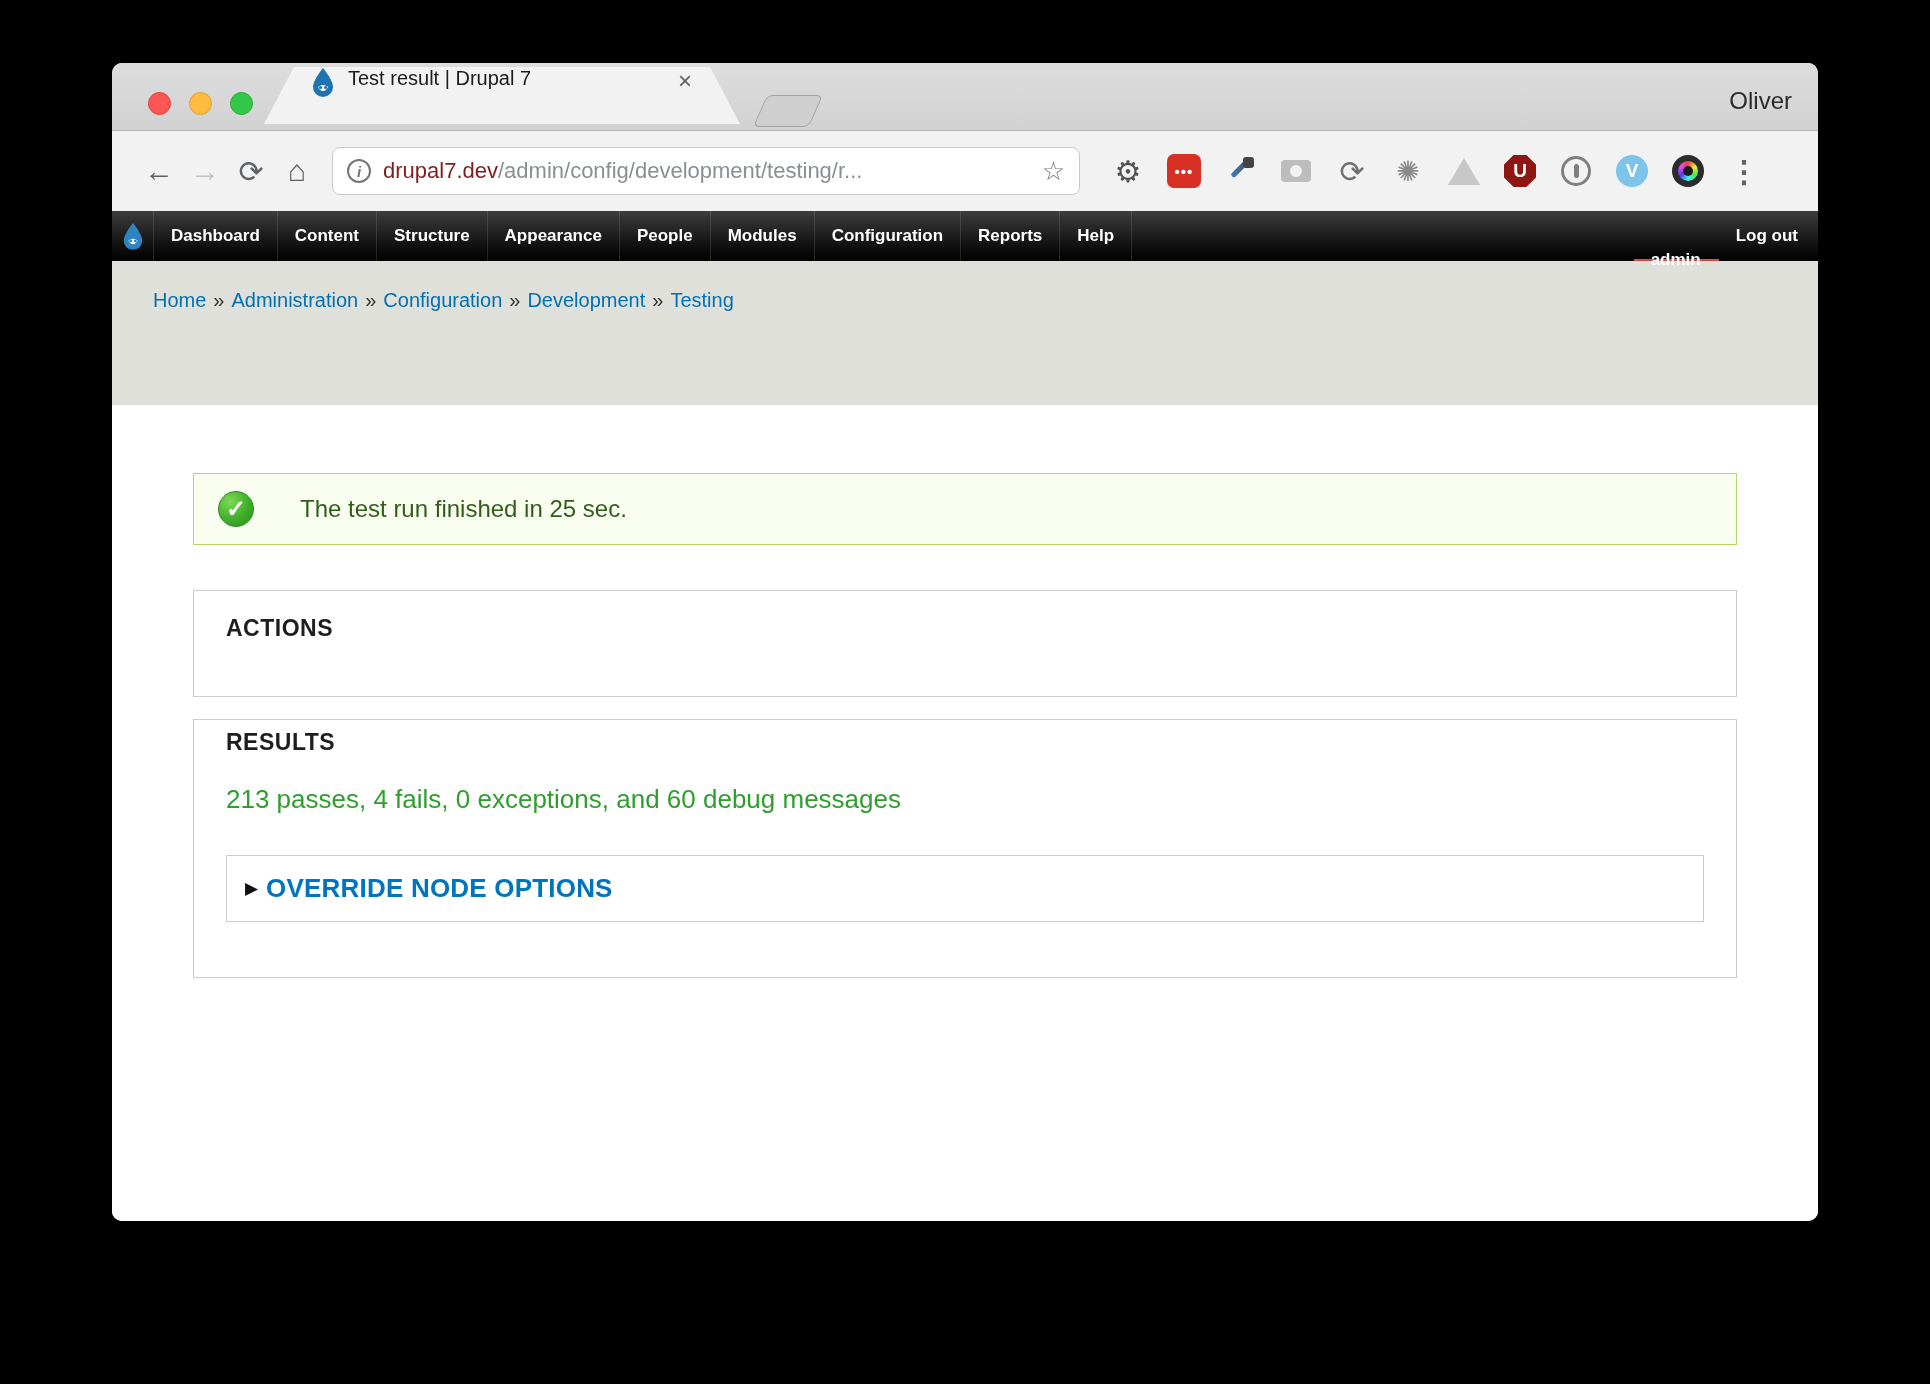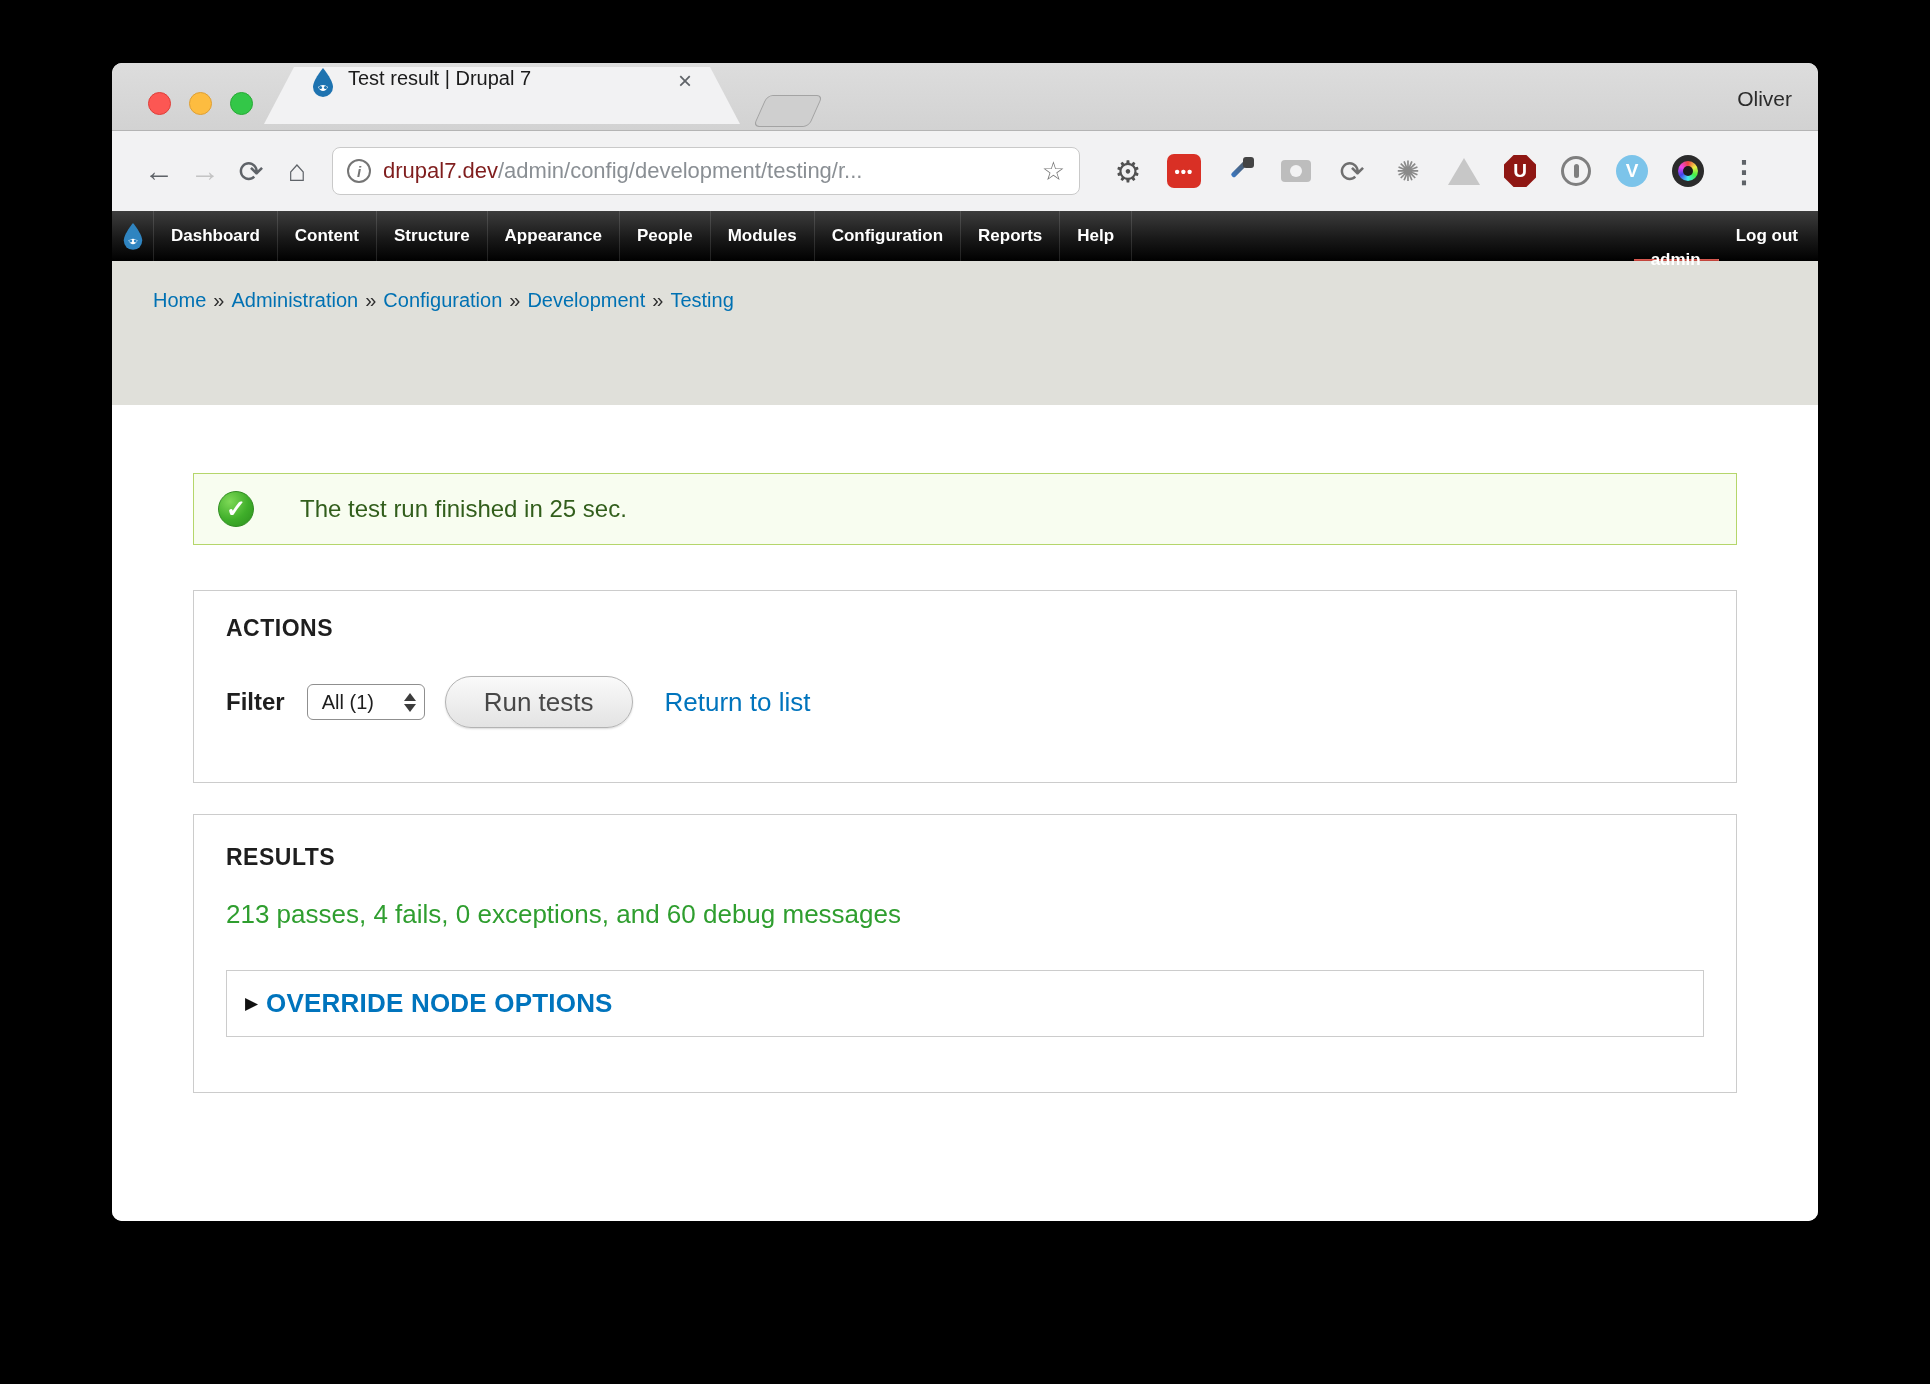--- a/index.html
+++ b/index.html
@@ -20,21 +20,21 @@
   .tab { position:absolute; left:152px; top:4px; width:476px; height:57px; z-index:2;
          background:#f2f2f3;
          clip-path:polygon(30px 0, calc(100% - 30px) 0, 100% 100%, 0 100%);
          display:flex; align-items:flex-start; padding:0 46px; }
   .tab-title { font-size:20px; color:#1b1b1b; margin-left:12px; flex:1;
                white-space:nowrap; overflow:hidden; }
   .tab-close { font-size:24px; color:#5f6368; margin-right:2px; cursor:default; }
   .newtab-btn { position:absolute; left:648px; top:32px; width:56px; height:32px;
                 background:#cfcfcf; border:1px solid #a3a3a3; border-radius:6px;
                 transform:skewX(-24deg); z-index:1; }
-  .profile-name { position:absolute; right:26px; top:24px; font-size:21px; color:#2b2b2b; }
+  .profile-name { position:absolute; right:26px; top:24px; font-size:24px; color:#2b2b2b; }
 
   
   .chrome-toolbar { height:80px; background:#f2f2f3; display:flex; align-items:center; padding:0 0 0 24px; }
   .navicon { font-size:30px; color:#5f6368; width:46px; text-align:center; }
   .navicon.disabled { color:#c4c4c4; }
 
   .urlbar { width:748px; height:48px; background:#fff; border:1px solid #c9c9c9; border-radius:8px;
             margin-left:12px; display:flex; align-items:center; padding:0 14px; }
   .info-icon { width:24px; height:24px; border:2px solid #757575; border-radius:50%;
                color:#757575; font-size:15px; font-style:italic; font-weight:bold;
@@ -123,21 +123,21 @@
             border-bottom:8px solid #3c3c3c; }
   .tri-down { width:0; height:0; border-left:6px solid transparent; border-right:6px solid transparent;
               border-top:8px solid #3c3c3c; }
 
   .run-btn { margin-left:20px; height:52px; padding:0 38px; border-radius:26px;
              background:linear-gradient(180deg,#fafafa,#e3e3e3); border:1px solid #b3b3b3;
              box-shadow:0 1px 2px rgba(0,0,0,0.15); font-size:26px; color:#484848;
              font-family:"Liberation Sans", sans-serif; }
   .return-link { margin-left:32px; font-size:26px; color:#0074bd; text-decoration:none; }
 
-  .panel.results { margin-top:31px; padding:29px 32px 55px; }
+  .panel.results { margin-top:22px; padding:9px 32px 55px; }
   .results-summary { margin-top:28px; font-size:26px; color:#2f9e2f; }
   .fieldset { margin-top:40px; border:1px solid #cccccc; height:67px;
               display:flex; align-items:center; padding:0 18px; }
   .fieldset-arrow { font-size:17px; color:#111; margin-right:8px; }
   .fieldset-link { font-size:26px; font-weight:bold; color:#0074bd; text-decoration:none;
                    letter-spacing:0.2px; }
 </style>
 </head>
 <body>
 
@@ -251,32 +251,20 @@
 
   <div class="content">
 
     <div class="status-message box-w">
       <div class="check-circle">✓</div>
       <span class="status-text">The test run finished in 25 sec.</span>
     </div>
 
     <div class="panel actions box-w">
       <div class="panel-heading">ACTIONS</div>
-      <div class="filter-row">
-        <span class="filter-label">Filter</span>
-        <div class="select-box">
-          <span class="select-value">All (1)</span>
-          <span class="select-arrows">
-              <span class="tri-up"></span>
-              <span class="tri-down"></span>
-            </span>
-        </div>
-        <button class="run-btn">Run tests</button>
-        <a href="#" class="return-link">Return to list</a>
-      </div>
     </div>
 
     <div class="panel results box-w">
       <div class="panel-heading">RESULTS</div>
       <div class="results-summary">213 passes, 4 fails, 0 exceptions, and 60 debug messages</div>
       <div class="fieldset">
         <span class="fieldset-arrow">▶</span>
         <a href="#" class="fieldset-link">OVERRIDE NODE OPTIONS</a>
       </div>
     </div>

